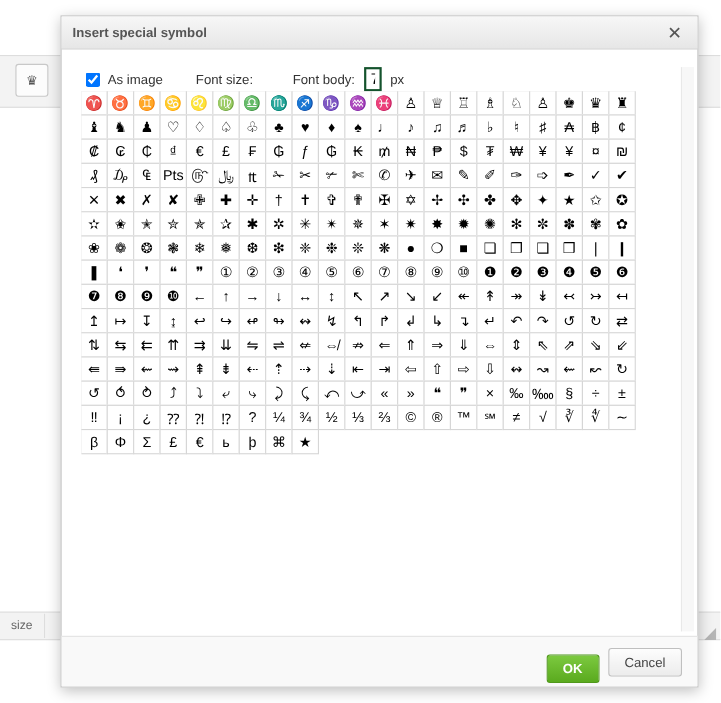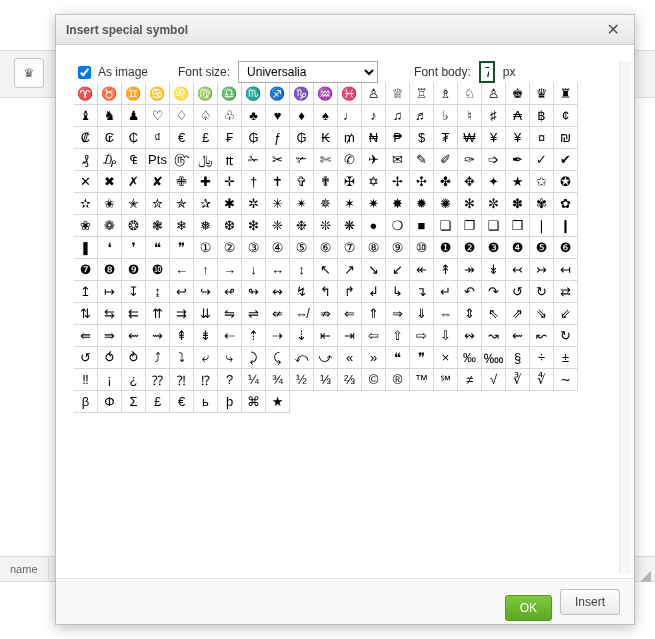--- a/index.html
+++ b/index.html
@@ -180,55 +180,52 @@
     background: linear-gradient(#fdfdfd,#ececec);
     padding: 0 14px;
     font-size: 12px;
     color: #444;
     cursor: pointer;
   }
   .btn-primary {
     background: linear-gradient(#7cc93f,#5aaa1e);
     border-color: #4f981a;
     color: #fff;
-    font-weight: normal;
+    font-weight: bold;
     margin-top: 13px;
   }
   .spacer { flex: 1; }
 </style>
 </head>
 <body>
 
 <div class="bg-toolbar"></div>
 <div class="bg-btn">
   <span>♛</span>
 </div>
 
 <div class="status-bar">
-  <div class="status-body">name</div>
+  <div class="status-body">size</div>
   <div class="resize-handle"></div>
 </div>
 
 <div class="dialog">
   <div class="titlebar">
     <span class="titlebar-title">Insert special symbol</span>
     <span class="titlebar-close">✕</span>
   </div>
 
   <div class="dialog-body">
     <div class="controls-row">
       <label>
         <input type="checkbox" id="asimg" checked="" style="">
         <span>As image</span>
       </label>
       <span class="spacer" style="flex:0 0 14px"></span>
       <span>Font size:</span>
-      <select class="font-select">
-        <option>Universalia</option>
-      </select>
       <span style="flex:0 0 20px"></span>
       <span>Font body:</span>
       <input class="size-input" value="70" style="">
       <span>px</span>
     </div>
 
     <div class="symbols-grid-wrap">
       <div class="symbols-grid" id="symgrid">
           <div class="sym">♈</div>
           <div class="sym">♉</div>
@@ -534,15 +531,15 @@
           <div class="sym">⌘</div>
           <div class="sym">★</div>
         </div>
     </div>
 
     <div class="scrollbar-track"></div>
   </div>
 
   <div class="dialog-footer">
     <button class="btn btn-primary">OK</button>
-    <button class="btn">Insert</button>
+    <button class="btn">Cancel</button>
   </div>
 </div>
 
 </body></html>

